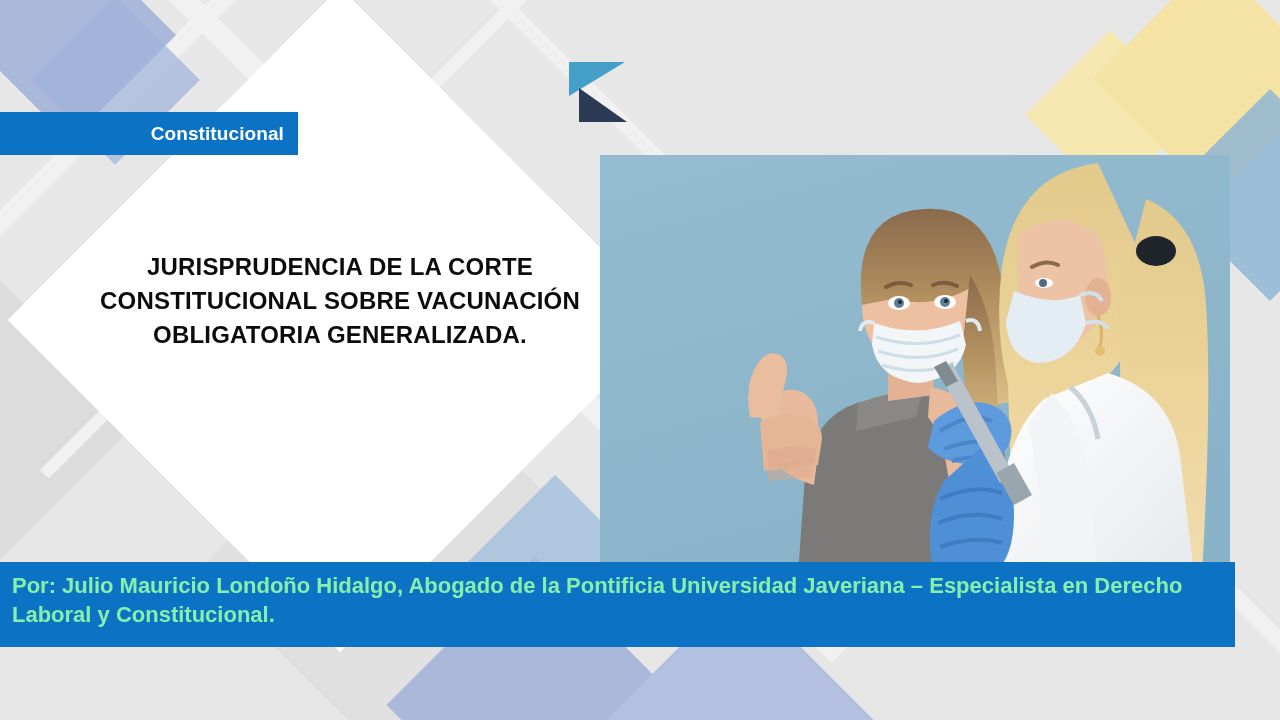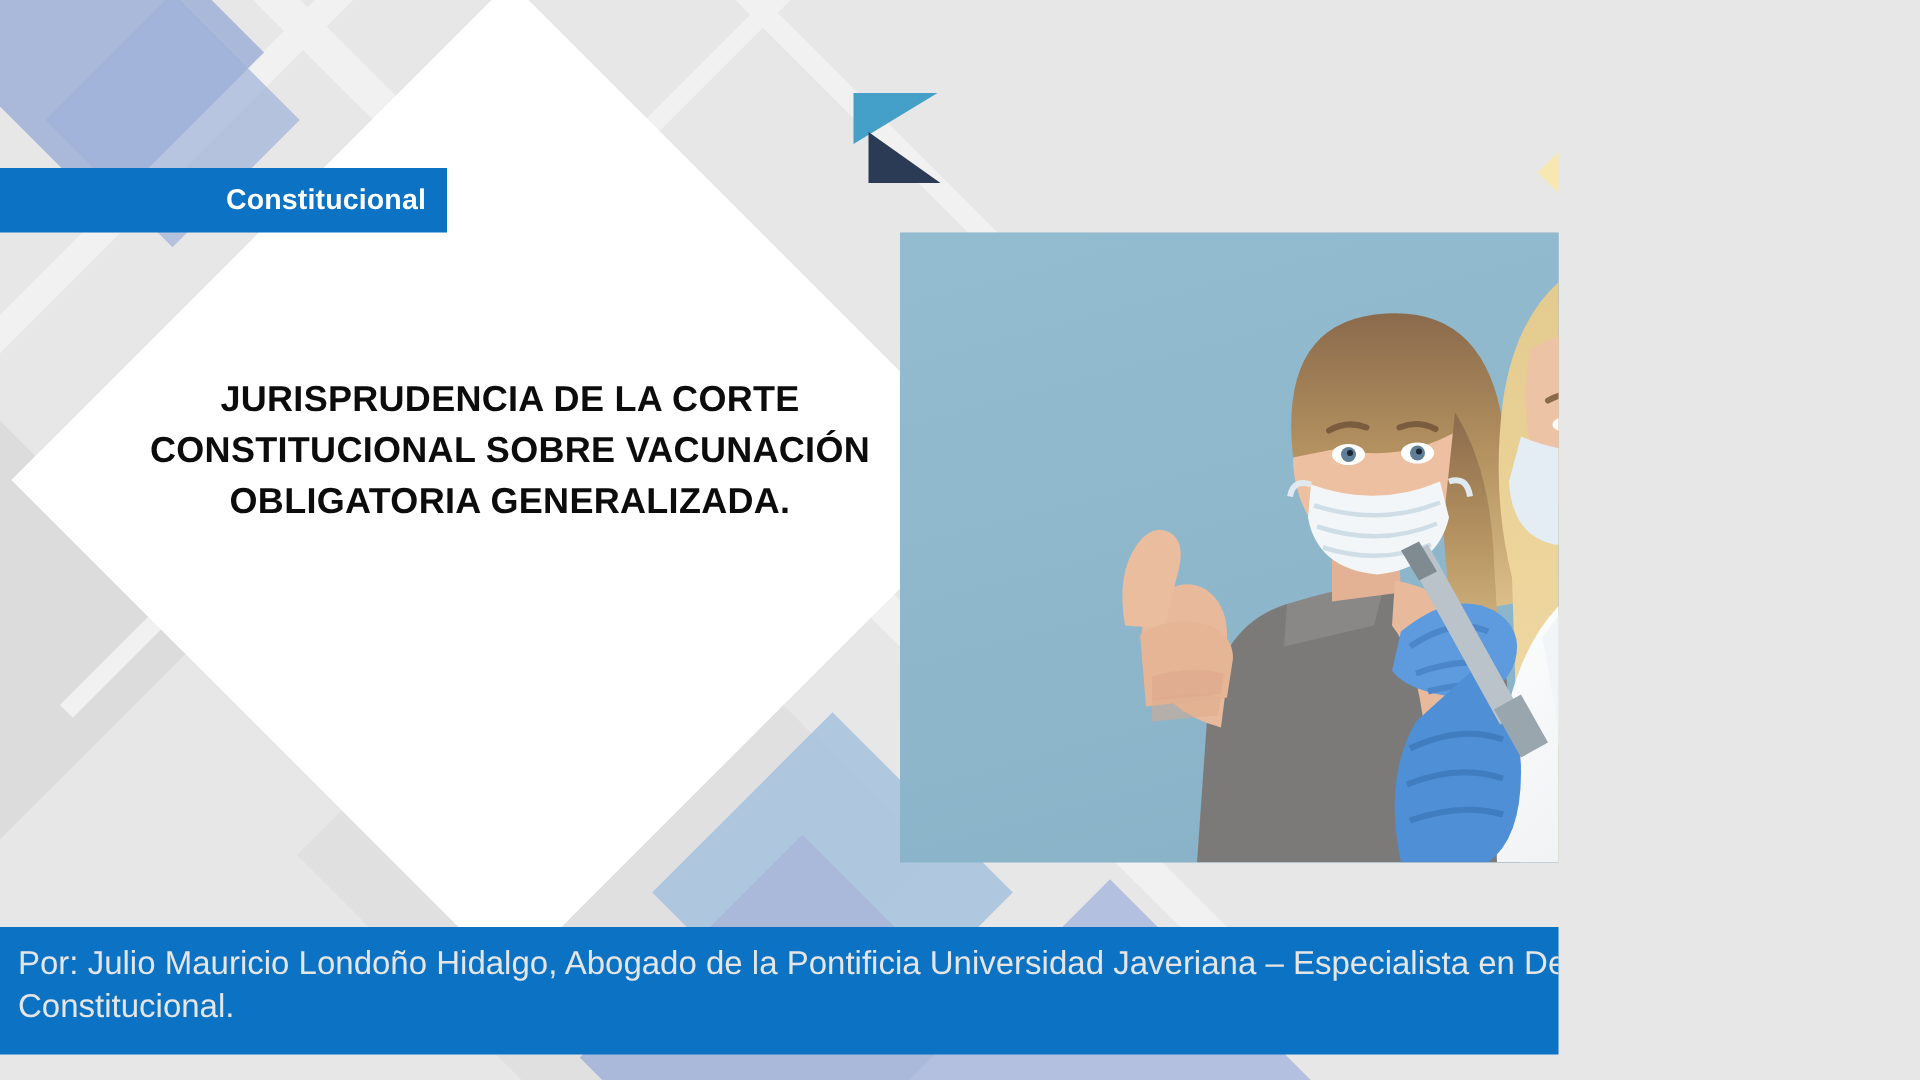--- a/index.html
+++ b/index.html
@@ -1,21 +1,21 @@
 <!DOCTYPE html>
 <html><head>
 <meta charset="utf-8">
 <style>
   html,body{margin:0;padding:0;}
   body{
     width:1280px;height:720px;overflow:hidden;
     font-family:"Liberation Sans", sans-serif;
     background:#e8e7e7;
   }
-  #stage{position:relative;width:1039px;height:720px;overflow:hidden;background:#e8e7e7;}
+  #stage{position:relative;width:1280px;height:720px;overflow:hidden;background:#e8e7e7;}
 
   
   .bg-layer{position:absolute;inset:0;overflow:hidden;}
   .stripe{position:absolute;background:#f2f1f1;}
   .diamond{position:absolute;transform:rotate(45deg);}
 
   .d-white-big{
     width:470px;height:470px;background:#ffffff;
     left:105px;top:85px;
   }
@@ -65,24 +65,24 @@
 
   
   .photo{
     position:absolute;left:600px;top:155px;width:630px;height:420px;
     overflow:hidden;background:#8fb8cc;
   }
   .photo svg{display:block;width:100%;height:100%;}
 
   
   .caption{
-    position:absolute;left:0;top:618px;width:1235px;height:85px;
-    background:#0b72c4;color:#e5e5e5;
+    position:absolute;left:0;top:562px;width:1235px;height:85px;
+    background:#0b72c4;color:#86efac;
     box-sizing:border-box;padding:9px 16px 0 12px;
-    font-size:22px;font-weight:normal;line-height:1.32;
+    font-size:22px;font-weight:bold;line-height:1.32;
   }
 </style>
 </head>
 <body>
 
 <div id="stage">
 
   <div class="bg-layer">
     <div class="diamond d-grey-left"></div>
     <div class="diamond d-grey-mid"></div>

